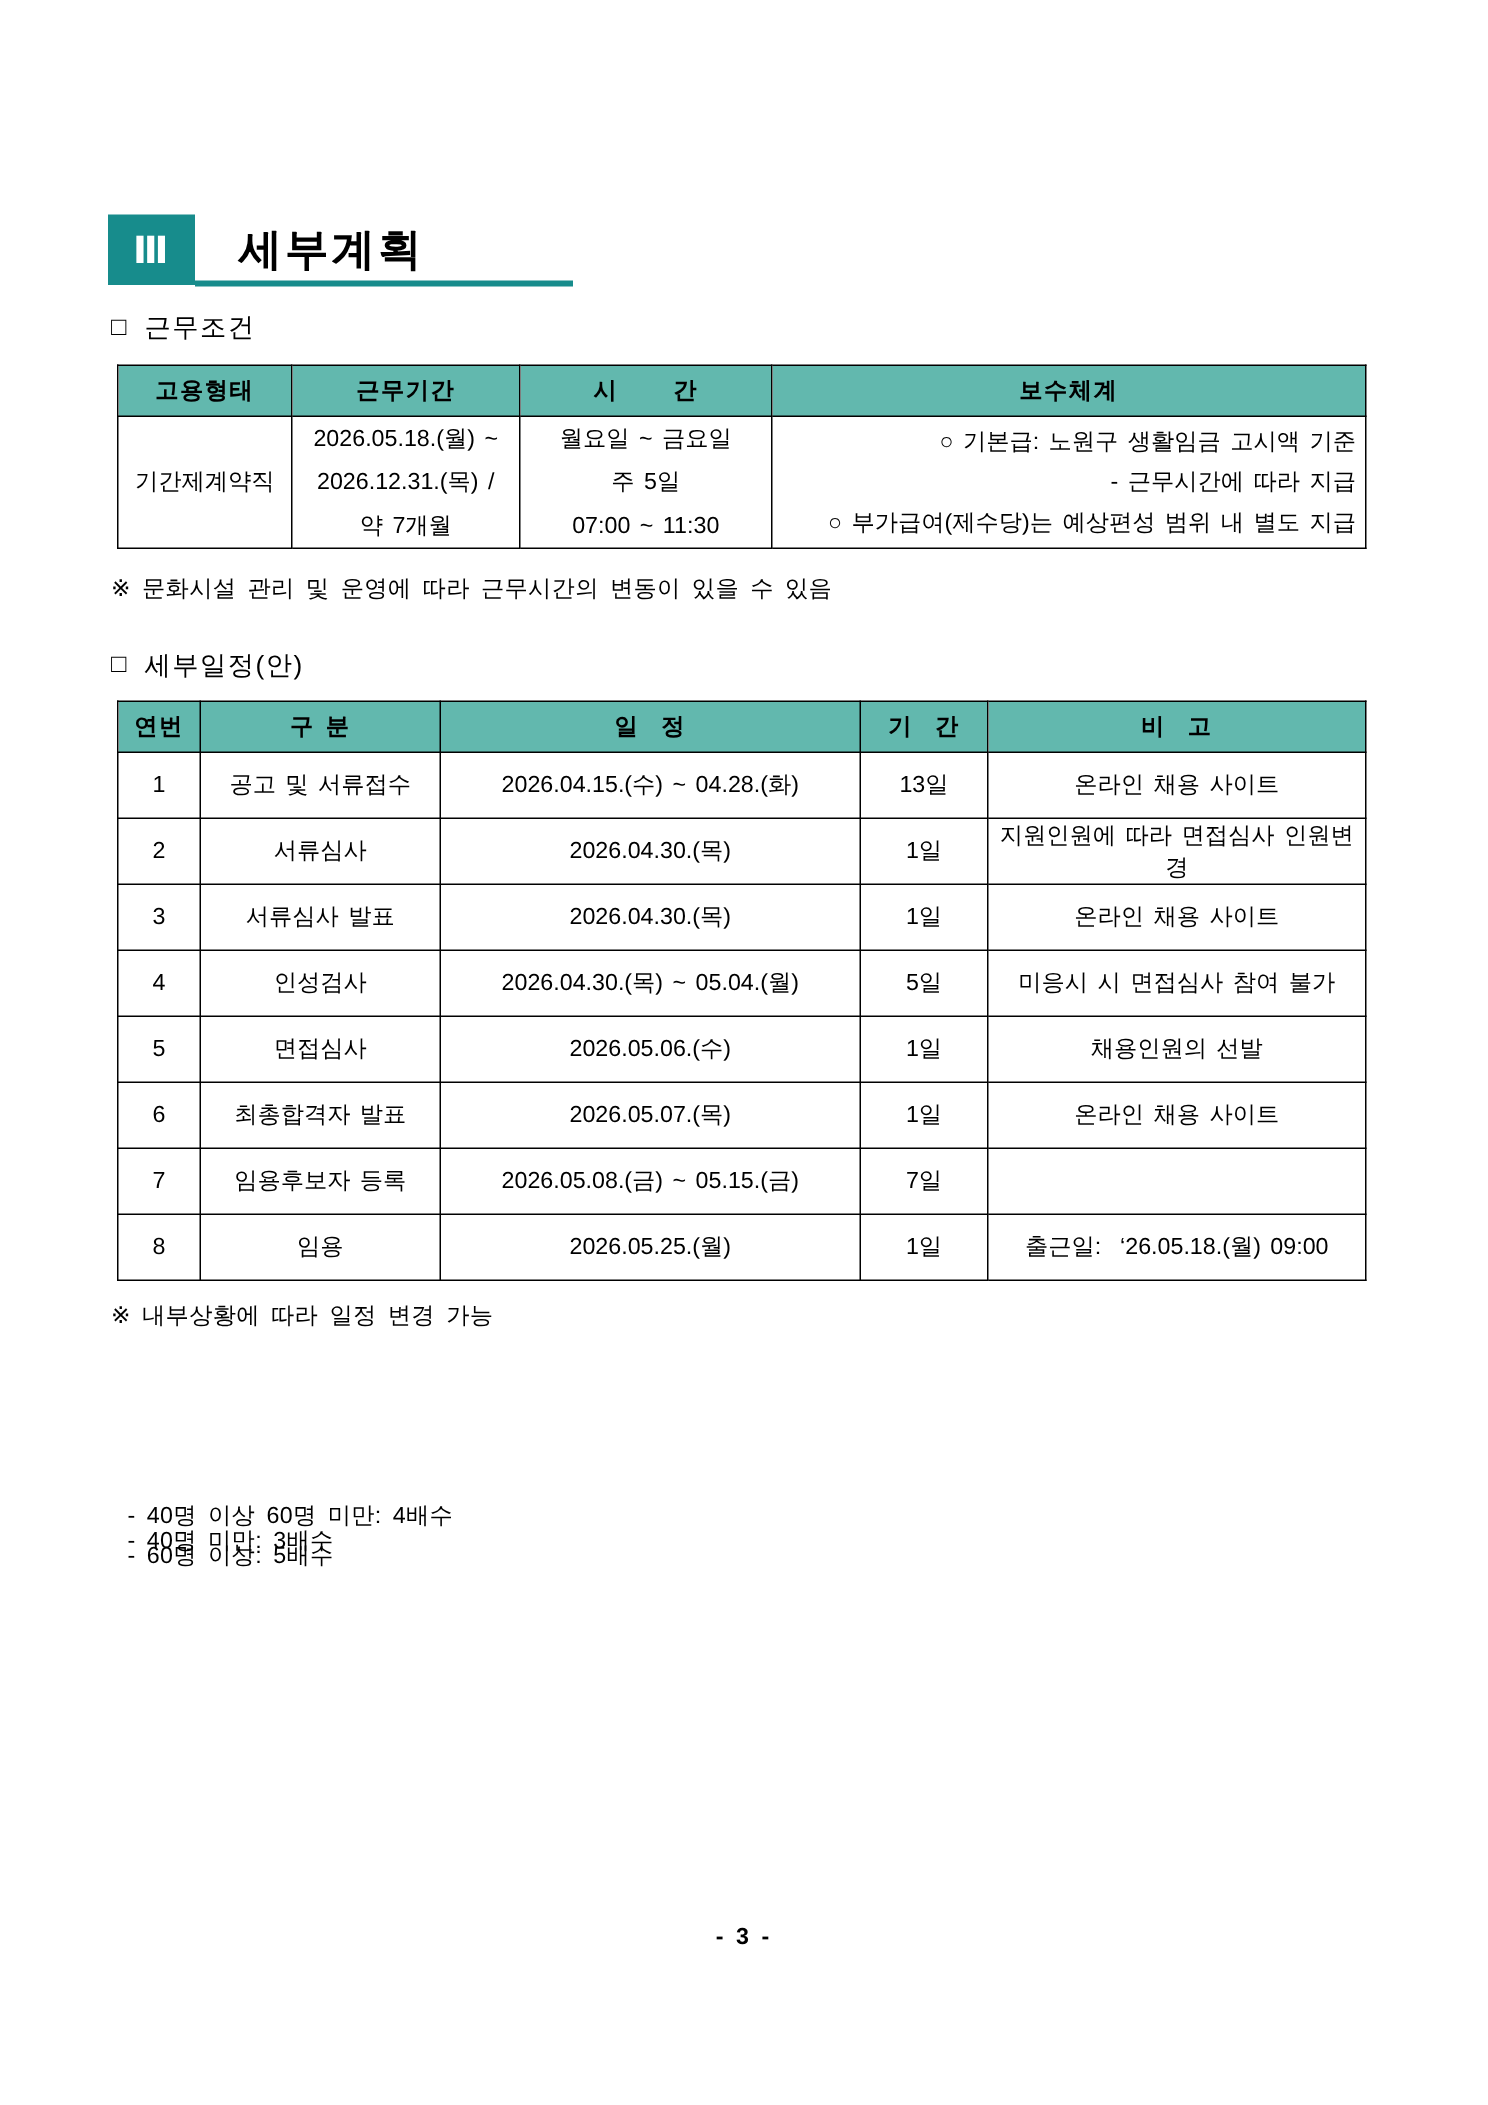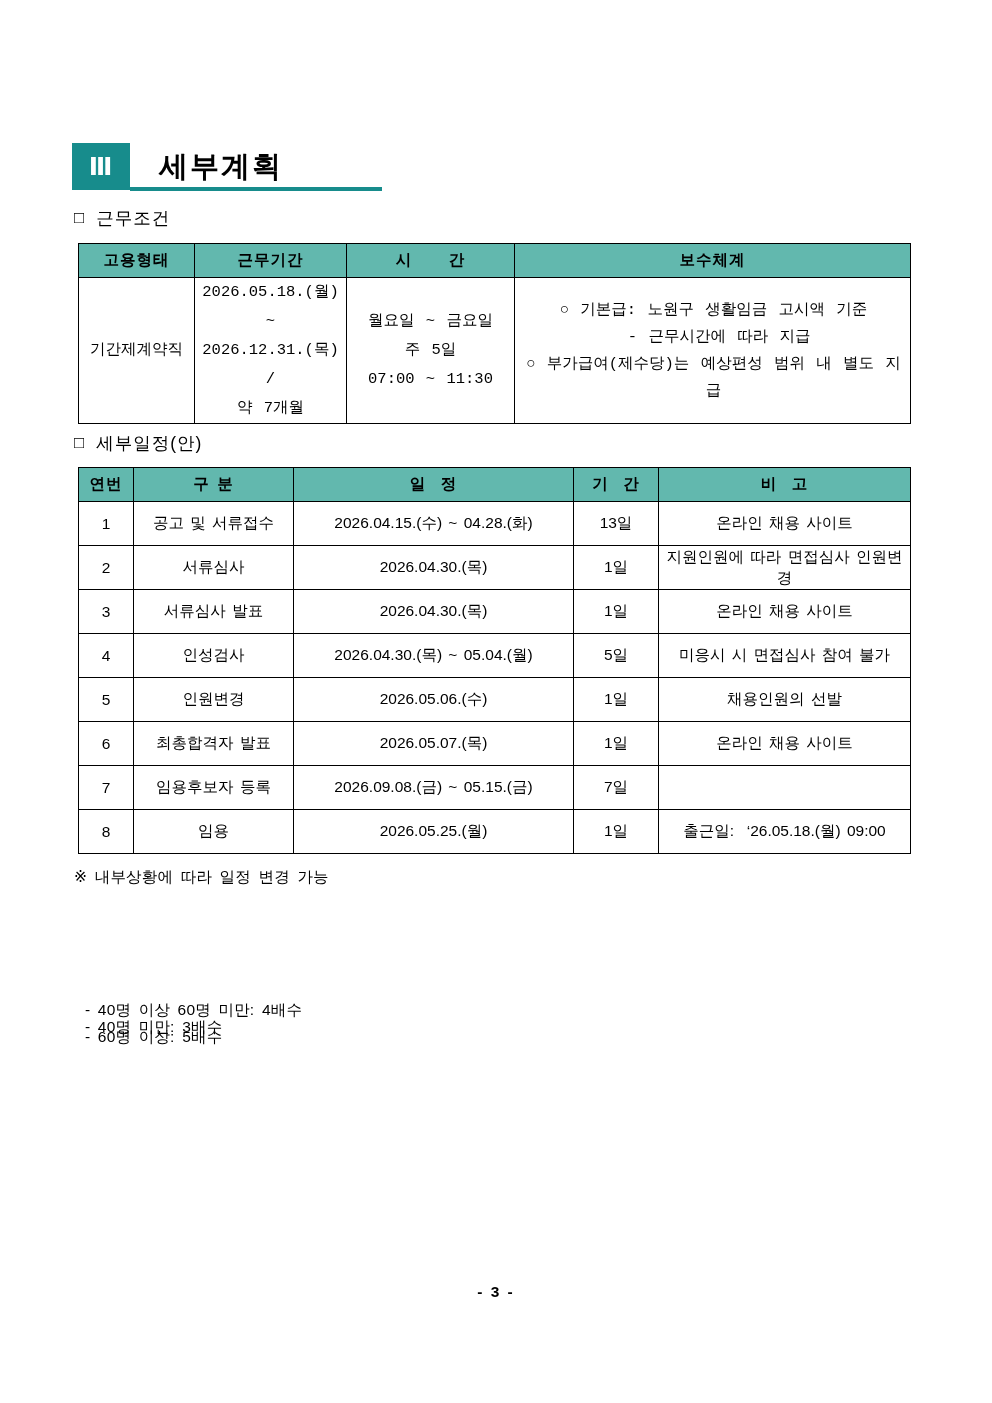--- a/index.html
+++ b/index.html
@@ -77,23 +77,23 @@
   }
   th{
     background:var(--header-teal);
     height:34px;
     font-weight:bold;
     letter-spacing:1px;
   }
 
   
   #work-table{top:243px;}
-  #work-table tbody td{height:68px;line-height:29px;font-family:Liberation Mono, monospace;}
+  #work-table tbody td{height:68px;line-height:29px;}
   #work-table .pay-cell{
-    text-align:center;
+    text-align:right;
     padding:2px 6px 2px 8px;
     line-height:27px;
   }
   .cell-line{display:block;}
 
   
   #schedule-table{top:467px;}
   #schedule-table tbody td{height:44px;}
 
   
@@ -170,20 +170,21 @@
         </td>
         <td class="pay-cell">
           <span class="cell-line">○ 기본급: 노원구 생활임금 고시액 기준</span>
           <span class="cell-line">&nbsp;- 근무시간에 따라 지급</span>
           <span class="cell-line">○ 부가급여(제수당)는 예상편성 범위 내 별도 지급</span>
         </td>
       </tr>
     </tbody>
   </table>
 
+  <div class="note-line" id="work-note">※ 문화시설 관리 및 운영에 따라 근무시간의 변동이 있을 수 있음</div>
 
   <div class="section-label" id="sec-schedule">
     <span class="sq">□</span>
     <span>세부일정(안)</span>
   </div>
 
   <table id="schedule-table">
     <colgroup>
       <col style="width:55px">
         <col style="width:160px">
@@ -224,36 +225,36 @@
       </tr>
       <tr>
         <td>4</td>
         <td>인성검사</td>
         <td>2026.04.30.(목) ~ 05.04.(월)</td>
         <td>5일</td>
         <td>미응시 시 면접심사 참여 불가</td>
       </tr>
       <tr>
         <td>5</td>
-        <td>인원변경</td>
+        <td>면접심사</td>
         <td>2026.05.06.(수)</td>
         <td>1일</td>
         <td>채용인원의 선발</td>
       </tr>
       <tr>
         <td>6</td>
         <td>최총합격자 발표</td>
         <td>2026.05.07.(목)</td>
         <td>1일</td>
         <td>온라인 채용 사이트</td>
       </tr>
       <tr>
         <td>7</td>
         <td>임용후보자 등록</td>
-        <td>2026.09.08.(금) ~ 05.15.(금)</td>
+        <td>2026.05.08.(금) ~ 05.15.(금)</td>
         <td>7일</td>
         <td></td>
       </tr>
       <tr>
         <td>8</td>
         <td>임용</td>
         <td>2026.05.25.(월)</td>
         <td>1일</td>
         <td>출근일:&nbsp;&nbsp;‘26.05.18.(월) 09:00</td>
       </tr>

